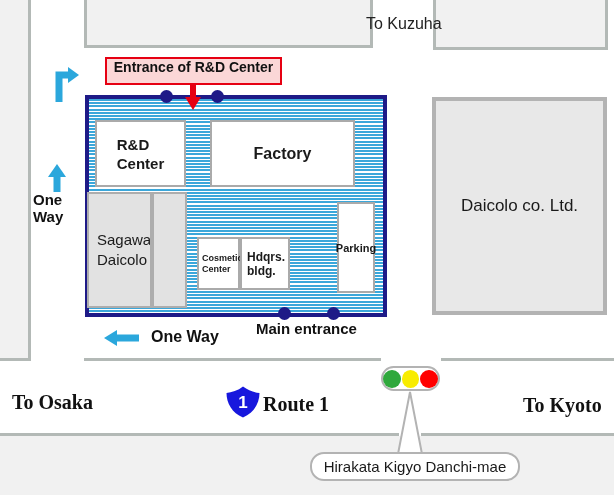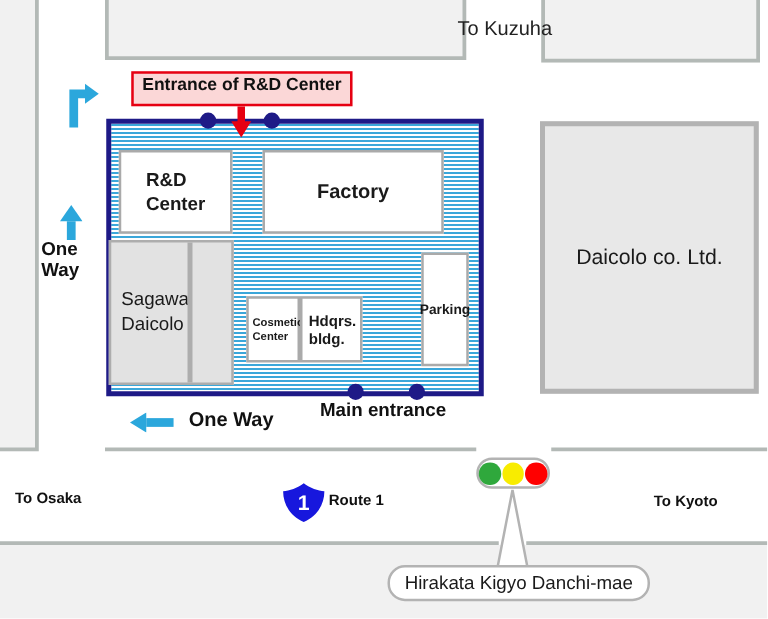--- a/index.html
+++ b/index.html
@@ -27,21 +27,21 @@
   .gray-bldg { background:#e2e2e2; border-color:#adadad; }
   .dot { position:absolute; width:13px; height:13px; border-radius:50%; background:#1e1a87; }
   
   .entrance-label {
     position:absolute; left:105px; top:57px; width:177px; height:28px; box-sizing:border-box;
     background:#fbd7d7; border:2px solid #e60012; display:flex; justify-content:center;
     font-size:14px; font-weight:bold; color:#111;
   }
   .txt { position:absolute; white-space:nowrap; }
   .b15 { font-size:15px; font-weight:bold; line-height:17px; }
-  .b16 { font-size:12px; font-weight:bold; }
+  .b16 { font-size:20px; font-weight:bold;font-family:Liberation Serif, serif; }
   .r16 { font-size:16px; font-weight:normal; color:#222;text-align:right; }
   
   #daicolo {
     position:absolute; left:432px; top:97px; width:175px; height:218px; box-sizing:border-box;
     background:#e8e8e8; border:4px solid #b3b3b3;
     display:flex; align-items:center; justify-content:center;
     font-size:17px; color:#1a1a1a;
   }
   
   #traffic-light {

